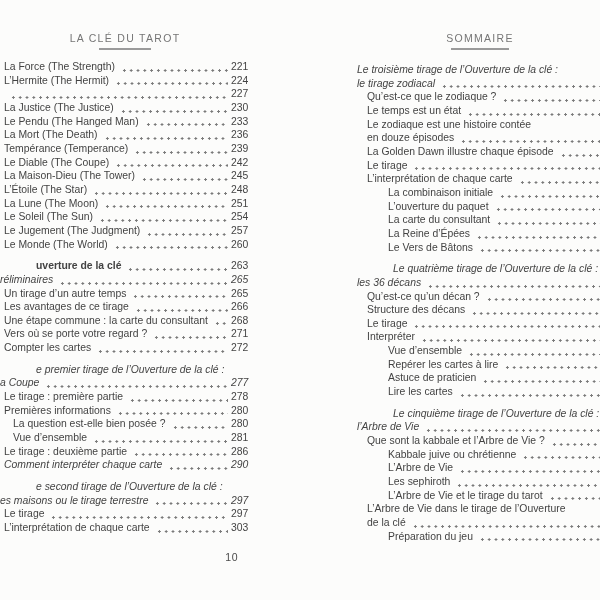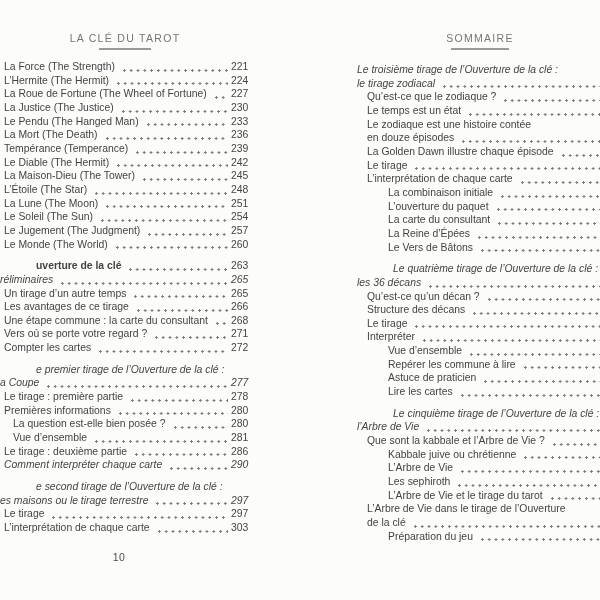--- a/index.html
+++ b/index.html
@@ -59,21 +59,21 @@
     background-size: 6.8px 3px;
     background-repeat: repeat-x;
     background-position: 0 100%;
   }
   .page-right .dots { margin-right: -14px; }
   .num { flex: 0 0 auto; min-width: 25px; text-align: left; }
 
   .folio {
     position: absolute; top: 551px;
     font-size: 10.5px; letter-spacing: 0.5px; color: #4a4a4a;
-    text-align: center;
+    text-align: right;
   }
   .folio-left  { left: 0; width: 238px; }
 </style>
 </head>
 <body>
 
 <div class="page page-left">
   <div class="running-head">
     <span>LA CLÉ DU TAROT</span>
     <div class="head-rule"></div>
@@ -83,21 +83,20 @@
         <span class="label">La Force (The Strength)</span>
         <span class="dots"></span>
         <span class="num">221</span>
       </div>
       <div class="row lvl1">
         <span class="label">L’Hermite (The Hermit)</span>
         <span class="dots"></span>
         <span class="num">224</span>
       </div>
       <div class="row lvl1">
-        <span class="label">La Roue de Fortune (The Wheel of Fortune)</span>
         <span class="dots"></span>
         <span class="num">227</span>
       </div>
       <div class="row lvl1">
         <span class="label">La Justice (The Justice)</span>
         <span class="dots"></span>
         <span class="num">230</span>
       </div>
       <div class="row lvl1">
         <span class="label">Le Pendu (The Hanged Man)</span>
@@ -108,21 +107,21 @@
         <span class="label">La Mort (The Death)</span>
         <span class="dots"></span>
         <span class="num">236</span>
       </div>
       <div class="row lvl1">
         <span class="label">Tempérance (Temperance)</span>
         <span class="dots"></span>
         <span class="num">239</span>
       </div>
       <div class="row lvl1">
-        <span class="label">Le Diable (The Hermit)</span>
+        <span class="label">Le Diable (The Coupe)</span>
         <span class="dots"></span>
         <span class="num">242</span>
       </div>
       <div class="row lvl1">
         <span class="label">La Maison-Dieu (The Tower)</span>
         <span class="dots"></span>
         <span class="num">245</span>
       </div>
       <div class="row lvl1">
         <span class="label">L’Étoile (The Star)</span>
@@ -325,21 +324,21 @@
       </div>
       <div class="row lvl1">
         <span class="label">Interpréter</span>
         <span class="dots"></span>
       </div>
       <div class="row lvl2">
         <span class="label">Vue d’ensemble</span>
         <span class="dots"></span>
       </div>
       <div class="row lvl2">
-        <span class="label">Repérer les commune à lire</span>
+        <span class="label">Repérer les cartes à lire</span>
         <span class="dots"></span>
       </div>
       <div class="row lvl2">
         <span class="label">Astuce de praticien</span>
         <span class="dots"></span>
       </div>
       <div class="row lvl2">
         <span class="label">Lire les cartes</span>
         <span class="dots"></span>
       </div>

